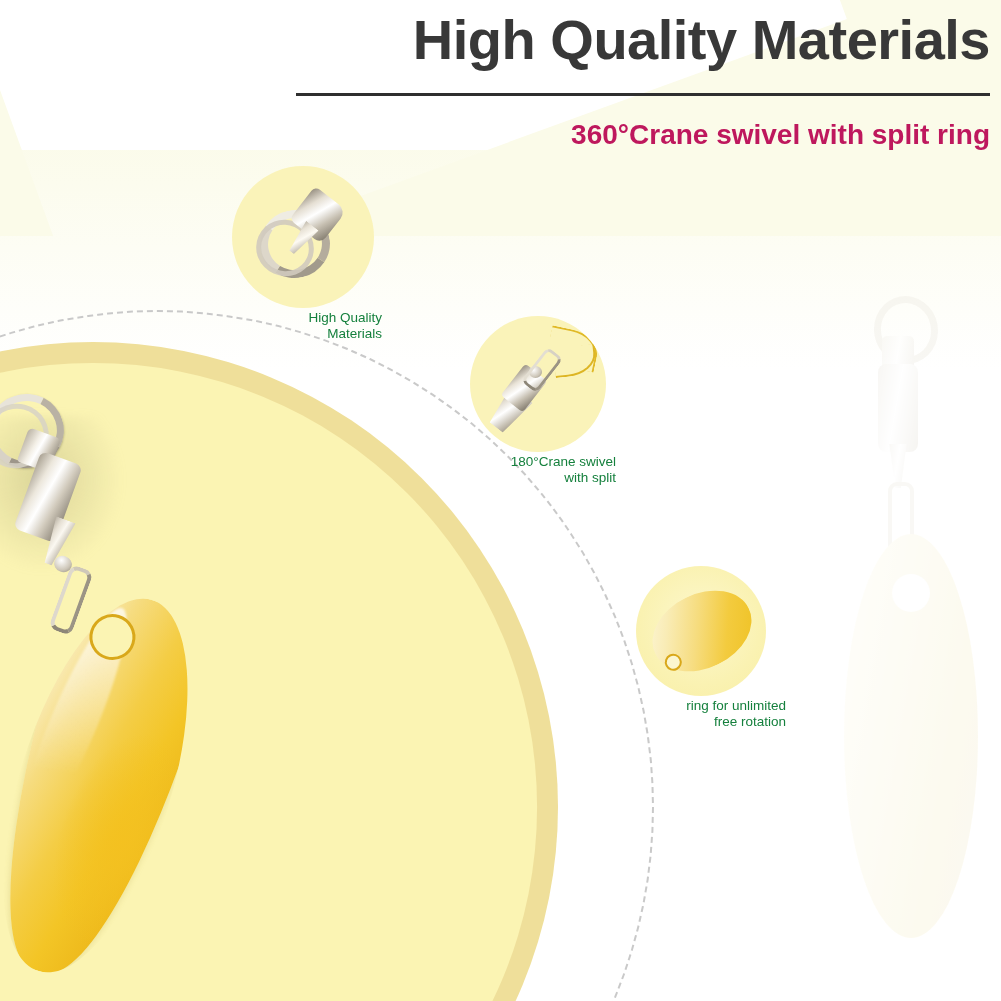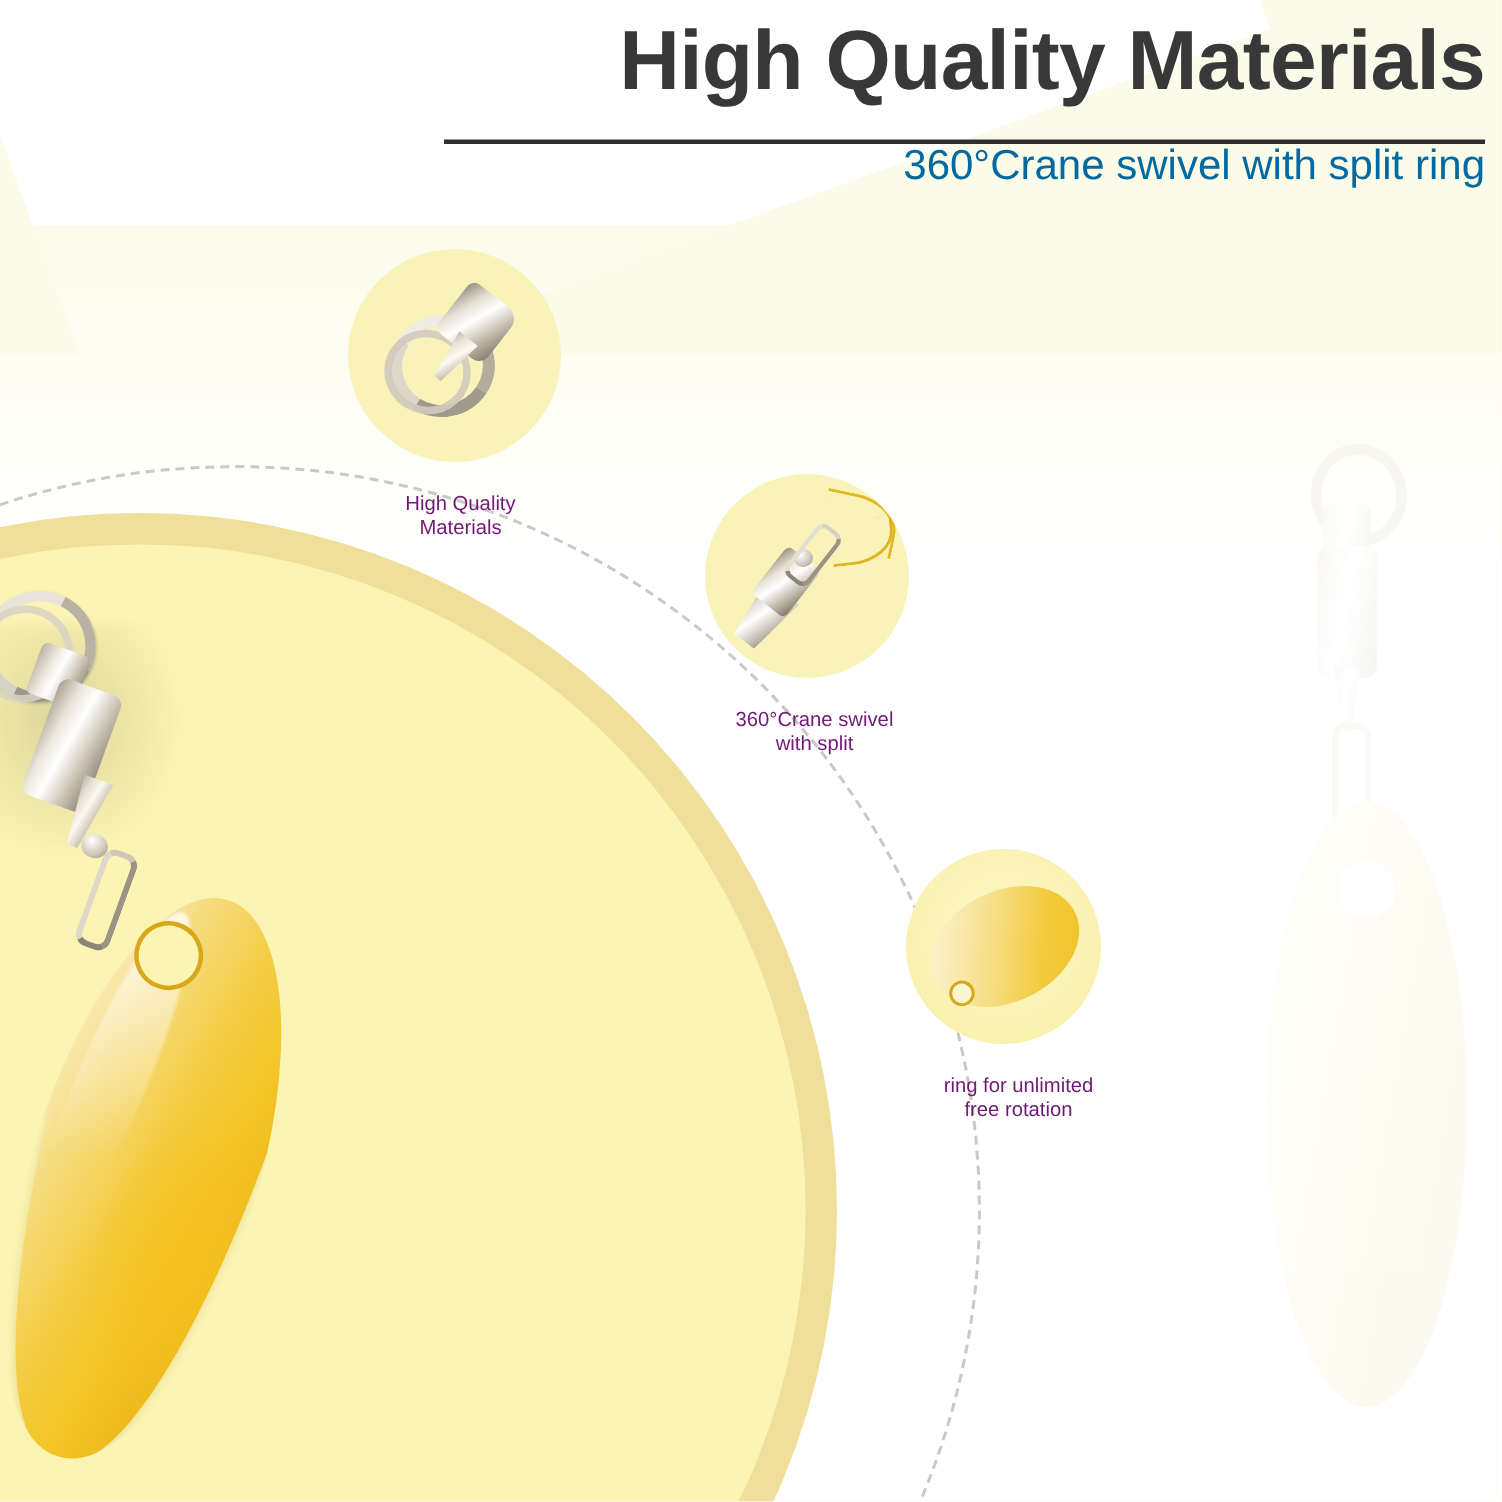--- a/index.html
+++ b/index.html
@@ -42,25 +42,25 @@
     font-weight:700;
     letter-spacing:-0.5px;
     color:#383838;
     white-space:nowrap;
   }
   .title-rule{
     position:absolute;left:296px;top:93px;width:694px;height:3px;
     background:#2f2f2f;
   }
   .subtitle{
-    position:absolute;left:330px;top:92px;width:660px;
+    position:absolute;left:330px;top:117px;width:660px;
     text-align:right;
     font-size:28px;line-height:36px;
-    color:#0369a1;
-    font-weight:400;
+    color:#be185d;
+    font-weight:700;
   }
   .subtitle div{white-space:nowrap;}
 
   
   .dashed-arc{
     position:absolute;left:-340px;top:310px;
     width:990px;height:990px;
     border:2px dashed #c9c9c9;
     border-radius:50%;
     background:transparent;
@@ -224,24 +224,24 @@
   .bubble{
     position:relative;
     border-radius:50%;
     overflow:hidden;
     background:#faf3b9;
   }
   .bubble.soft{
     background:radial-gradient(circle at 50% 45%,#fdf8cf 0%,#faf2b2 62%,#f8eea4 100%);
   }
   .caption{
-    margin-top:20px;
-    text-align:center;
+    margin-top:2px;
+    text-align:right;
     font-size:13.5px;line-height:16px;
-    color:#701a75;
+    color:#15803d;
   }
   .caption div{white-space:nowrap;}
 
   
   .b1{left:232px;top:166px;width:150px;}
   .b1 .bubble{width:142px;height:142px;}
   .b1 .cap-ring{
     position:absolute;left:28px;top:44px;width:54px;height:52px;
     border:8px solid;
     border-color:#efece3 #b4ac9d #a19a8c #ddd7ca;
@@ -304,21 +304,21 @@
   }
   .b2 .sw-wire2{
     position:absolute;left:84px;top:30px;width:40px;height:28px;
     border-bottom:2px solid #ddb524;
     border-right:2px solid #ddb524;
     border-radius:0 0 70% 0;
     transform:rotate(-6deg);
   }
 
   
-  .b3{left:604px;top:566px;width:150px;}
+  .b3{left:636px;top:566px;width:150px;}
   .b3 .bubble{width:130px;height:130px;}
   .b3 .blade{
     position:absolute;left:14px;top:28px;width:104px;height:74px;
     transform:rotate(-26deg);
   }
   .b3 .blade-body{
     position:absolute;left:0;top:0;width:104px;height:74px;
     background:linear-gradient(120deg,#fdf8dc 0%,#f9ecb6 22%,#f6dc7e 46%,#f3cb3e 70%,#eec01f 100%);
     clip-path:ellipse(50% 50% at 50% 50%);
   }
@@ -421,21 +421,21 @@
   <div class="callout b2">
     <div class="bubble">
       <div class="sw-big"></div>
       <div class="sw-mid"></div>
       <div class="sw-bead"></div>
       <div class="sw-arm"></div>
       <div class="sw-wire"></div>
       <div class="sw-wire2"></div>
     </div>
     <div class="caption">
-      <div>360°Crane swivel</div>
+      <div>180°Crane swivel</div>
       <div>with split</div>
     </div>
   </div>
 
   <div class="callout b3">
     <div class="bubble soft">
       <div class="blade">
         <div class="blade-body"></div>
         <div class="blade-hole"></div>
       </div>

